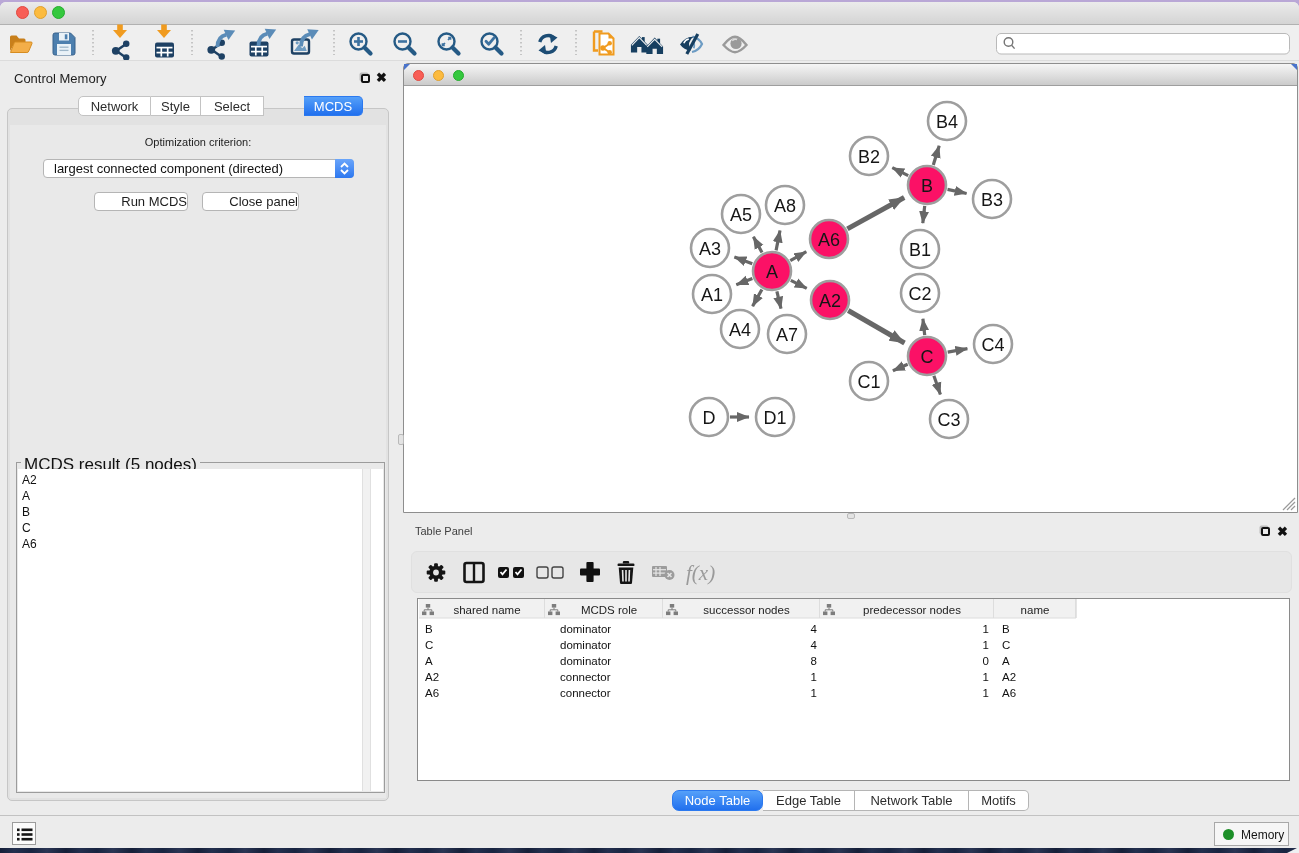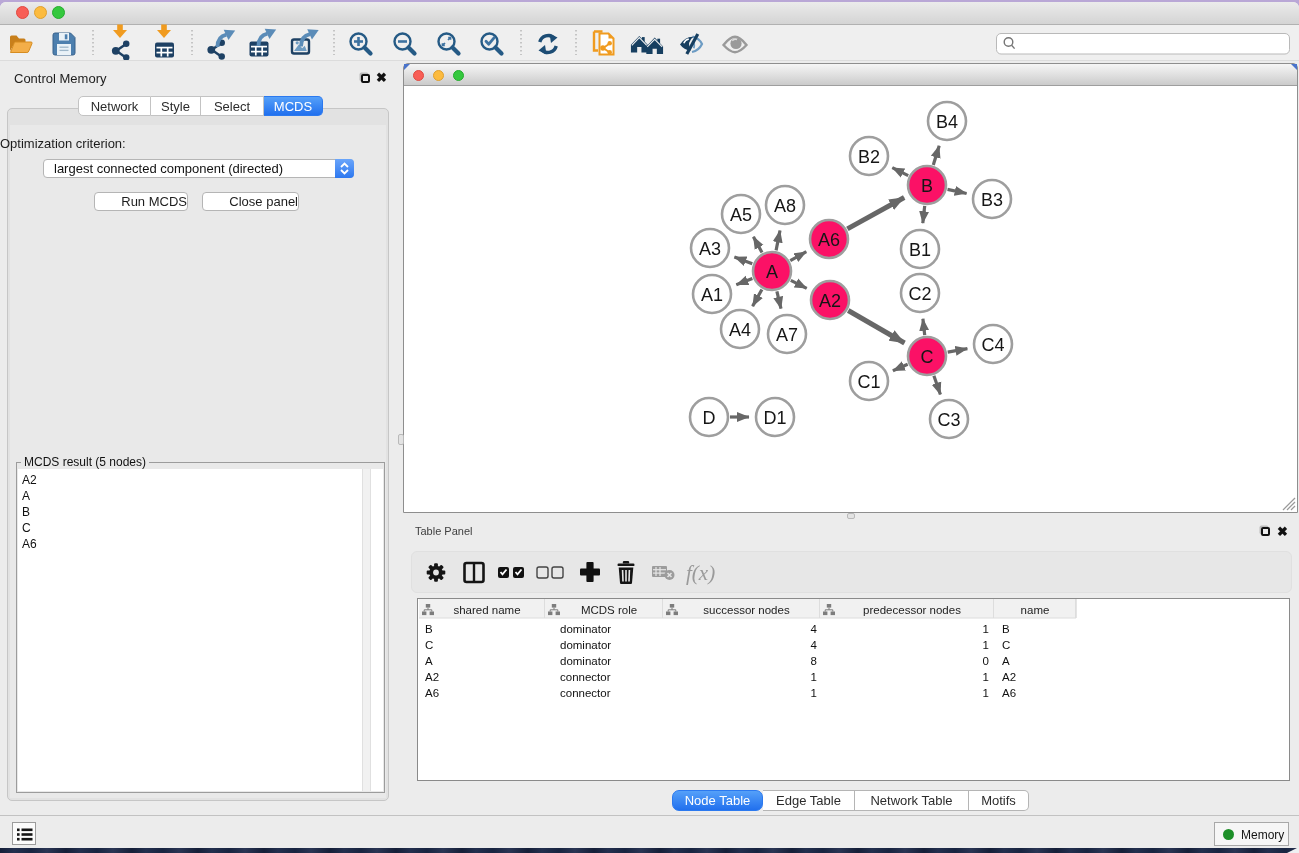--- a/index.html
+++ b/index.html
@@ -25,33 +25,33 @@
   .close-ic { position:absolute; font-size:13px; font-weight:bold; color:#111; line-height:11px;}
   #cp-body { position:absolute; left:7px; top:108px; width:382px; height:693px;
     background:#e2e2e2; border:1px solid #c6c6c6; border-radius:5px; }
   #cp-inner { position:absolute; left:10px; top:125px; width:376px; height:673px;
     background:#e9e9e9; }
   #tabs { position:absolute; left:78px; top:96px; height:20px; display:flex; }
   .tab { height:20px; line-height:19px; font-size:13px; color:#2c2c2c; text-align:center;
     background:#fff; border:1px solid #c3c3c3; border-left:none; }
   .tab.first { border-left:1px solid #c3c3c3; border-radius:5px 0 0 5px; }
   .tab.sel { background:linear-gradient(#55a0f9,#2170ee); color:#fff;
-    border-color:#2b79ef; border-radius:0 5px 5px 0; }
-  #optlabel { position:absolute; left:0; top:136px; width:396px; text-align:left;
-    font-size:13px; color:#1d1d1d; }
+    border-color:#2b79ef; border-radius:0 5px 5px 0;margin-left:40px; }
+  #optlabel { position:absolute; left:0; top:136px; width:396px; text-align:center;
+    font-size:11px; color:#1d1d1d; }
   #dropdown { position:absolute; left:43px; top:159px; width:311px; height:19px;
     background:#fff; border:1px solid #b5b5b5; border-radius:4px; }
   #dropdown .txt { position:absolute; left:10px; top:1px; font-size:13px; color:#111; }
   #dropdown .step { position:absolute; right:-1px; top:-1px; width:19px; height:19px;
     background:linear-gradient(#6aa5fa,#2d78f0); border-radius:0 4px 4px 0; }
   .btn { position:absolute; height:19px; background:#fff; border:1px solid #b5b5b5;
     border-radius:4px; font-size:13px; color:#1d1d1d; text-align:right; line-height:17px; }
   #fieldset { position:absolute; left:16px; top:462px; width:369px; height:331px;
     border:1px solid #9c9c9c; }
-  #legend { position:absolute; left:21px; top:455px; font-size:12px; color:#111;
+  #legend { position:absolute; left:21px; top:455px; font-size:17px; color:#111;
     background:#e9e9e9; padding:0 3px; }
   #mlist { position:absolute; left:18px; top:469px; width:365px; height:322px;
     background:#fff; }
   #mlist .track { position:absolute; right:12px; top:0; width:9px; height:100%;
     background:#f1f1f1; border-left:1px solid #e0e0e0; border-right:1px solid #e0e0e0; }
   #mlist .it { position:absolute; left:4px; font-size:12px; color:#111; }
   #cp-listbtn { position:absolute; left:12px; top:822px; width:24px; height:23px;
     background:#fbfbfb; border:1px solid #9c9c9c; }
 
   

